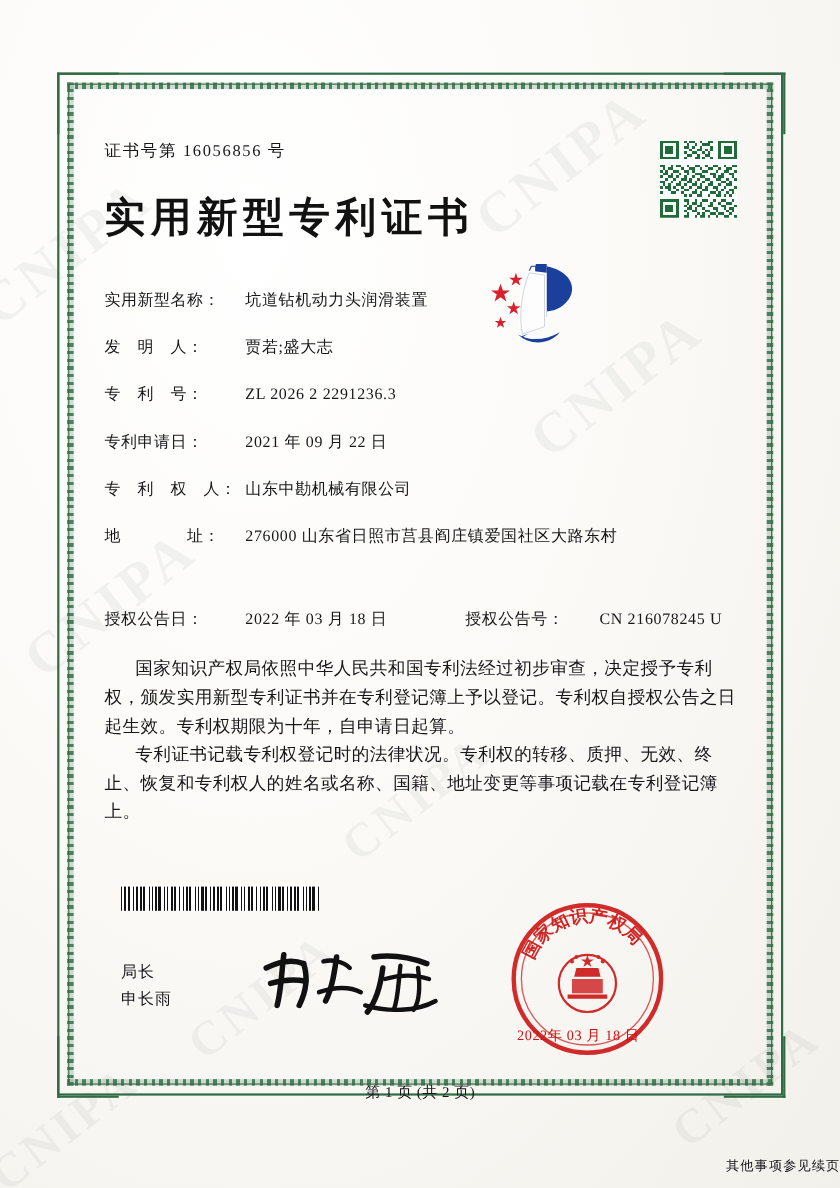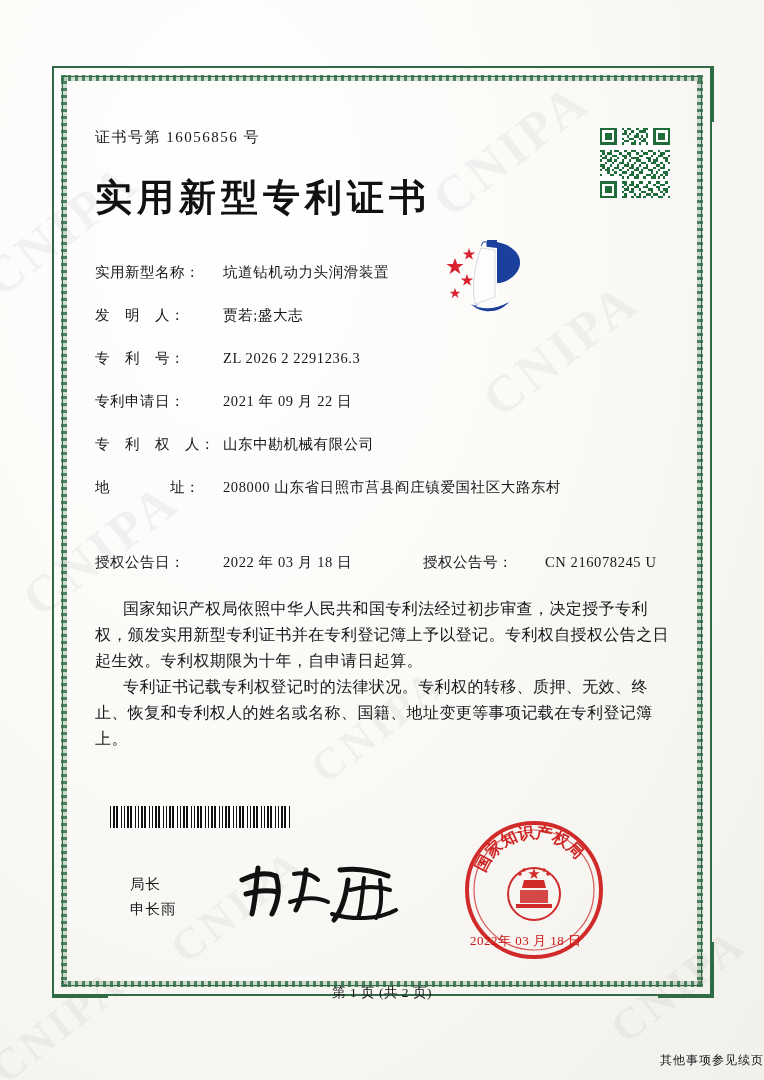--- a/index.html
+++ b/index.html
@@ -175,21 +175,20 @@
       #111 6px 8px, #fff 8px 11px, #111 11px 12px, #fff 12px 14px);
   }
   .sign-block {
     position: absolute;
     left: 110px;
     top: 872px;
     font-size: 14.5px;
     line-height: 25px;
     color: #17171a;
     letter-spacing: 1px;
-    margin-left: 20px;
   }
   .signature {
     position: absolute;
     left: 232px;
     top: 858px;
     width: 180px;
     height: 70px;
   }
   
   .seal {
@@ -483,21 +482,21 @@
       <div class="row">
         <div class="label">专利申请日：</div>
         <div class="value">2021 年 09 月 22 日</div>
       </div>
       <div class="row">
         <div class="label">专　利　权　人：</div>
         <div class="value">山东中勘机械有限公司</div>
       </div>
       <div class="row">
         <div class="label">地　　　　址：</div>
-        <div class="value">208000  山东省日照市莒县阎庄镇爱国社区大路东村</div>
+        <div class="value">276000  山东省日照市莒县阎庄镇爱国社区大路东村</div>
       </div>
       <div class="row two">
         <div class="label">授权公告日：</div>
         <div class="value">2022 年 03 月 18 日</div>
         <div class="label2">授权公告号：</div>
         <div class="value2">CN 216078245 U</div>
       </div>
     </div>
 
     <div class="para">国家知识产权局依照中华人民共和国专利法经过初步审查，决定授予专利权，颁发实用新型专利证书并在专利登记簿上予以登记。专利权自授权公告之日起生效。专利权期限为十年，自申请日起算。</div>

